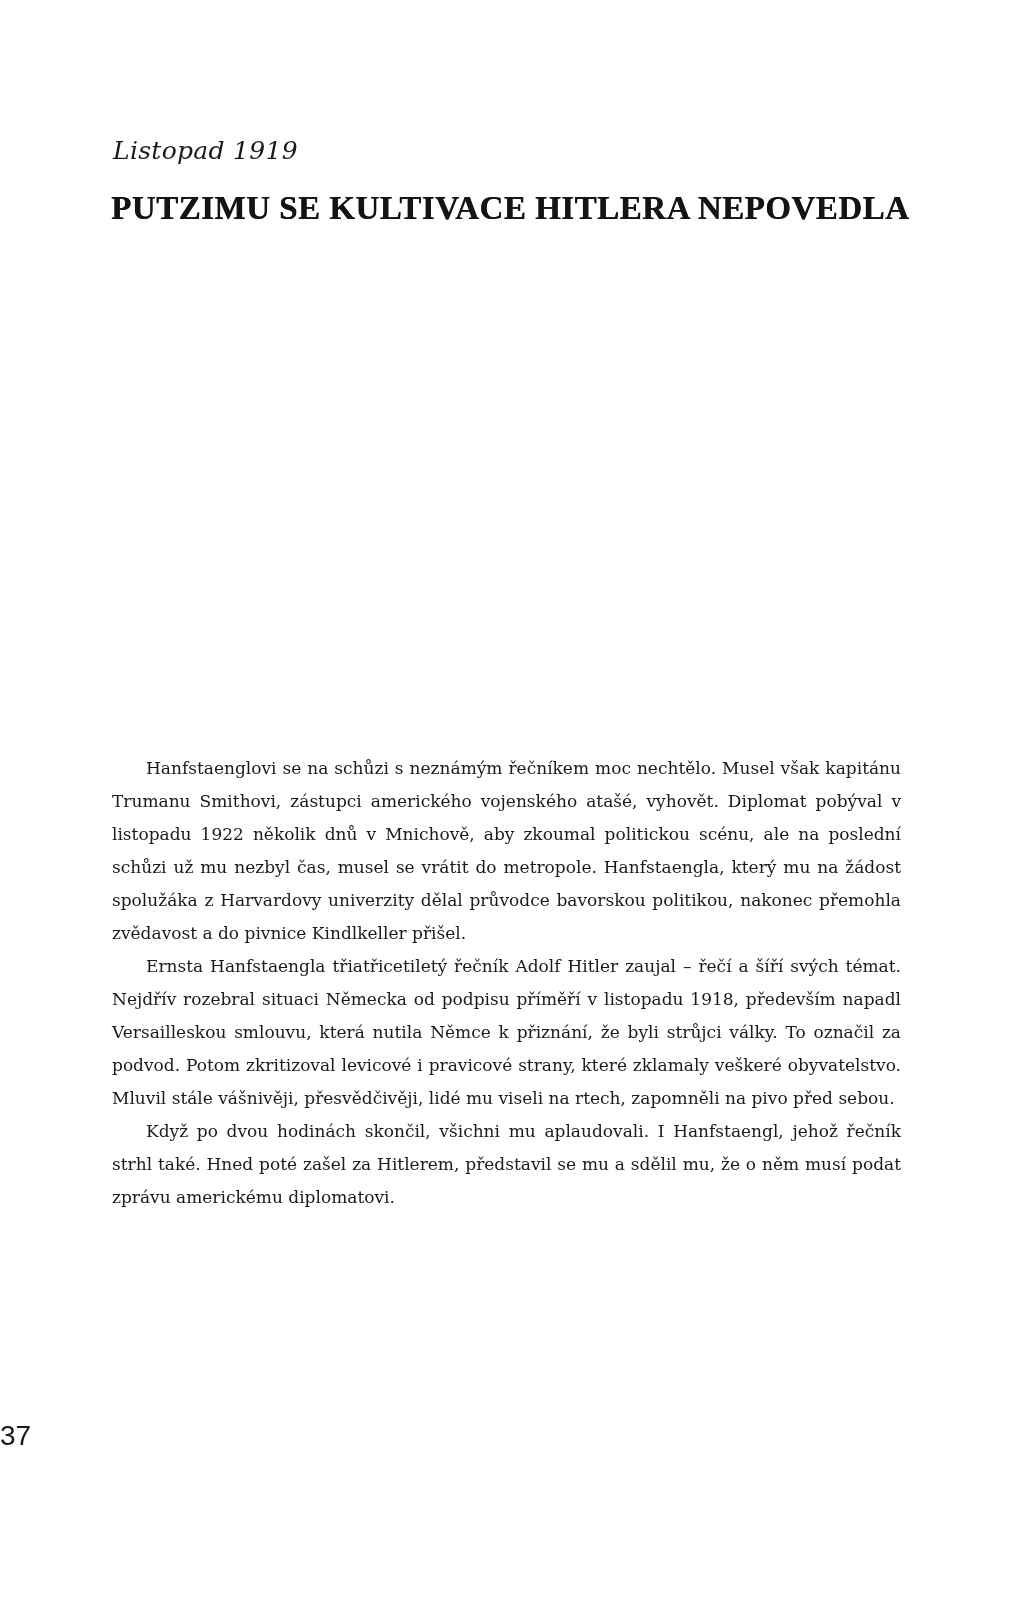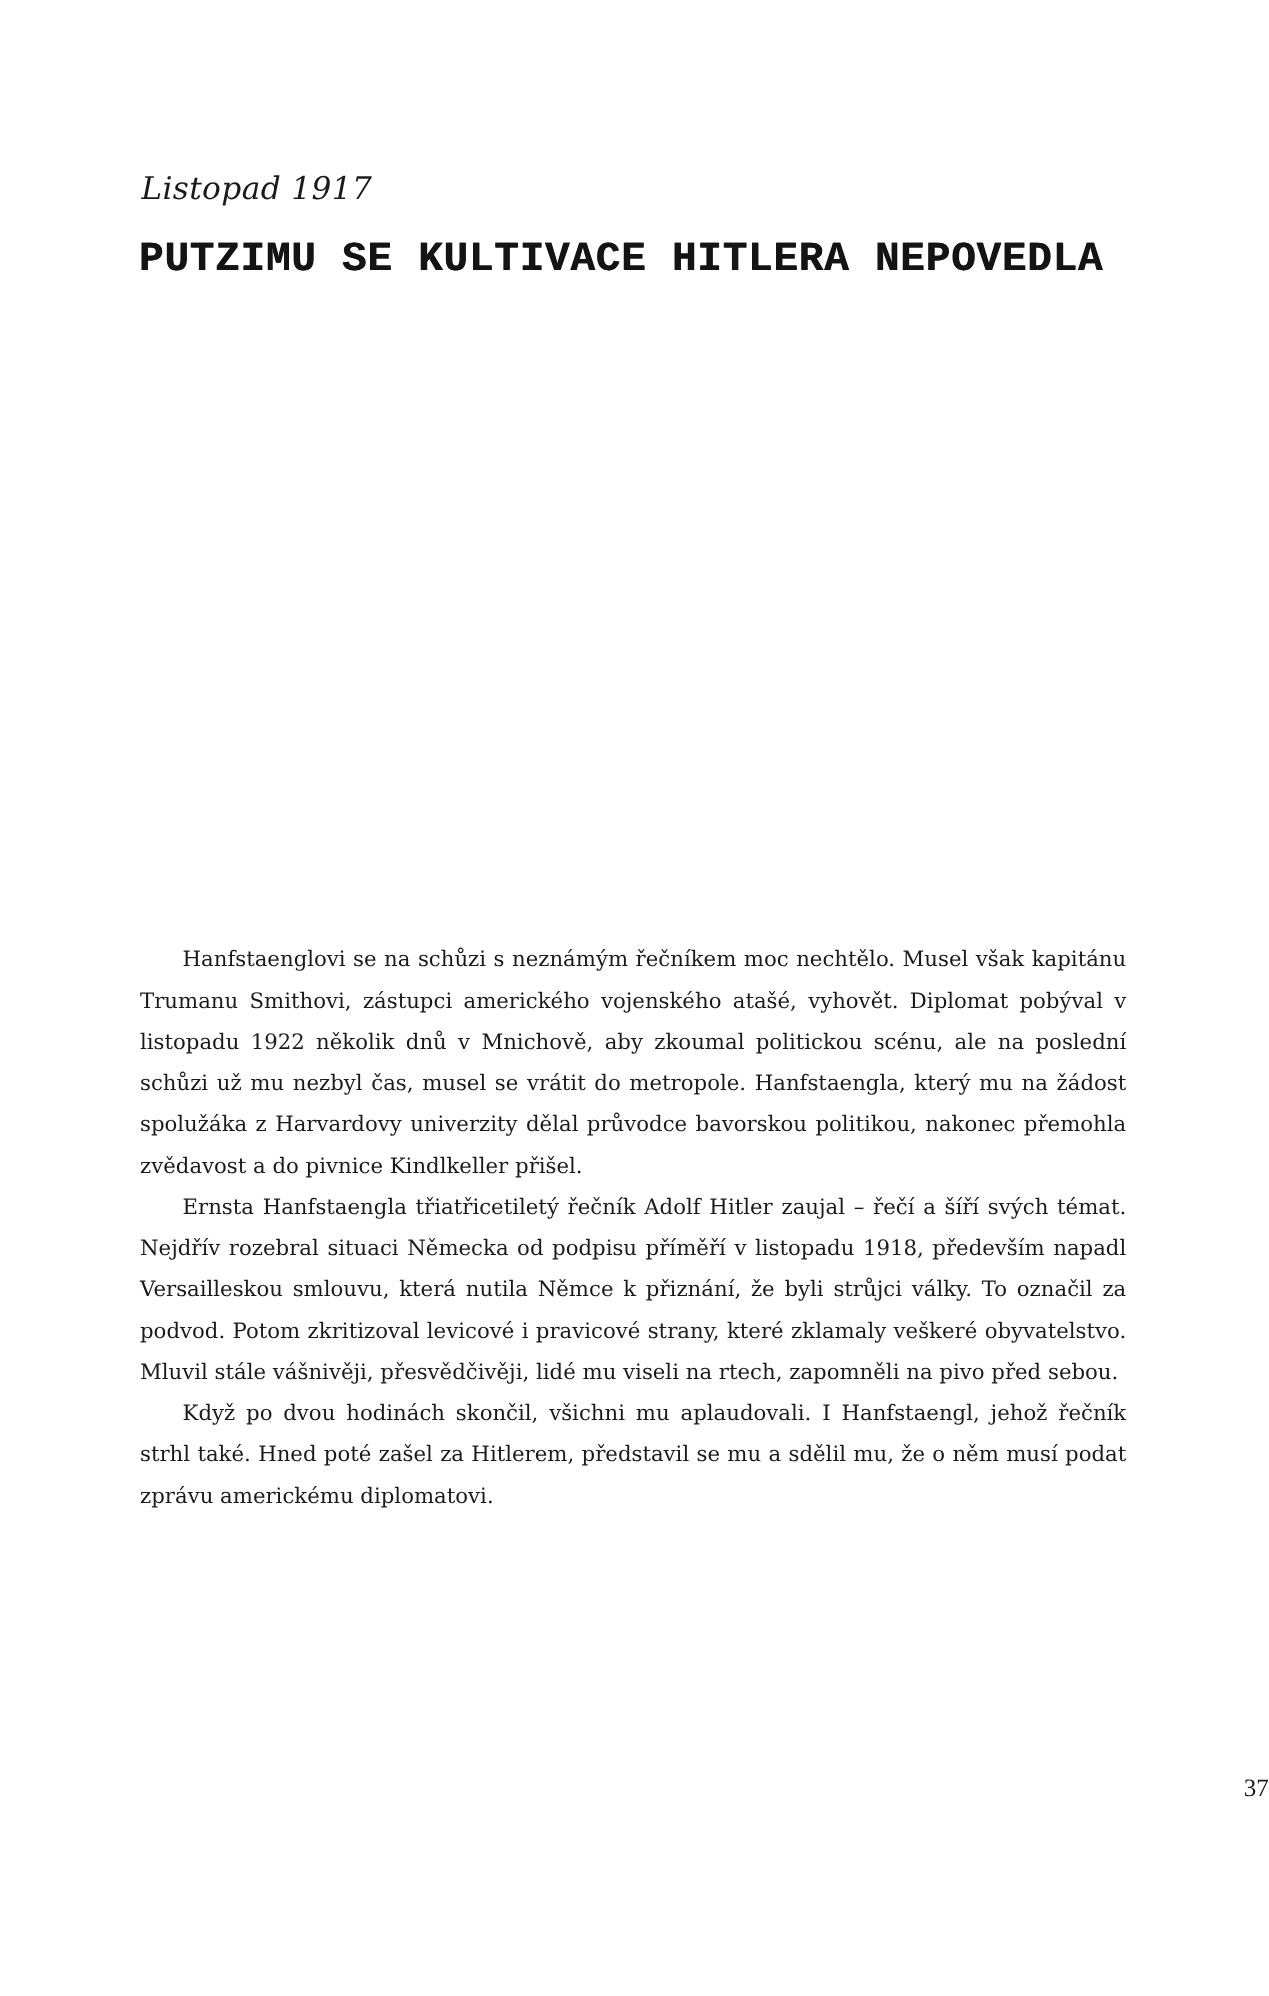--- a/index.html
+++ b/index.html
@@ -27,21 +27,21 @@
     font-size: 25px;
     color: #1a1a1a;
     letter-spacing: 0.3px;
   }
 
   .chapter-title {
     position: absolute;
     left: 111px;
     top: 190px;
     width: 800px;
-    font-family: Liberation Mono, monospace;
+    font-family: Liberation Serif, serif;
     font-weight: 800;
     font-size: 33px;
     line-height: 1.1;
     color: #141414;
     letter-spacing: 0.5px;
     
     text-shadow: 0.4px 0 0 #141414;
   }
 
   .body-text {
@@ -59,32 +59,32 @@
     text-align: justify;
     text-indent: 34px;
     margin: 0;
   }
 
   .page-number {
     position: absolute;
     left: 0;
     top: 1420px;
     width: 100%;
-    text-align: right;
-    font-family: Liberation Serif, serif;
-    font-size: 20px;
+    text-align: left;
+    font-family: Liberation Sans, sans-serif;
+    font-size: 28px;
     color: #1a1a1a;
   }
 </style>
 </head>
 <body>
 
 <div class="page">
 
-  <div class="date-heading">Listopad 1917</div>
+  <div class="date-heading">Listopad 1919</div>
 
   <h1 class="chapter-title">PUTZIMU SE KULTIVACE HITLERA NEPOVEDLA</h1>
 
   <div class="body-text">
     <p>Hanfstaenglovi se na schůzi s neznámým řečníkem moc nechtělo. Musel však kapitánu Trumanu Smithovi, zástupci amerického vojenského atašé, vyhovět. Diplomat pobýval v listopadu 1922 několik dnů v Mnichově, aby zkoumal politickou scénu, ale na poslední schůzi už mu nezbyl čas, musel se vrátit do metropole. Hanfstaengla, který mu na žádost spolužáka z Harvardovy univerzity dělal průvodce bavorskou politikou, nakonec přemohla zvědavost a do pivnice Kindlkeller přišel.</p>
     <p>Ernsta Hanfstaengla třiatřicetiletý řečník Adolf Hitler zaujal – řečí a šíří svých témat. Nejdřív rozebral situaci Německa od podpisu příměří v listopadu 1918, především napadl Versailleskou smlouvu, která nutila Němce k přiznání, že byli strůjci války. To označil za podvod. Potom zkritizoval levicové i pravicové strany, které zklamaly veškeré obyvatelstvo. Mluvil stále vášnivěji, přesvědčivěji, lidé mu viseli na rtech, zapomněli na pivo před sebou.</p>
     <p>Když po dvou hodinách skončil, všichni mu aplaudovali. I Hanfstaengl, jehož řečník strhl také. Hned poté zašel za Hitlerem, představil se mu a sdělil mu, že o něm musí podat zprávu americkému diplomatovi.</p>
   </div>
 
   <div class="page-number">37</div>

